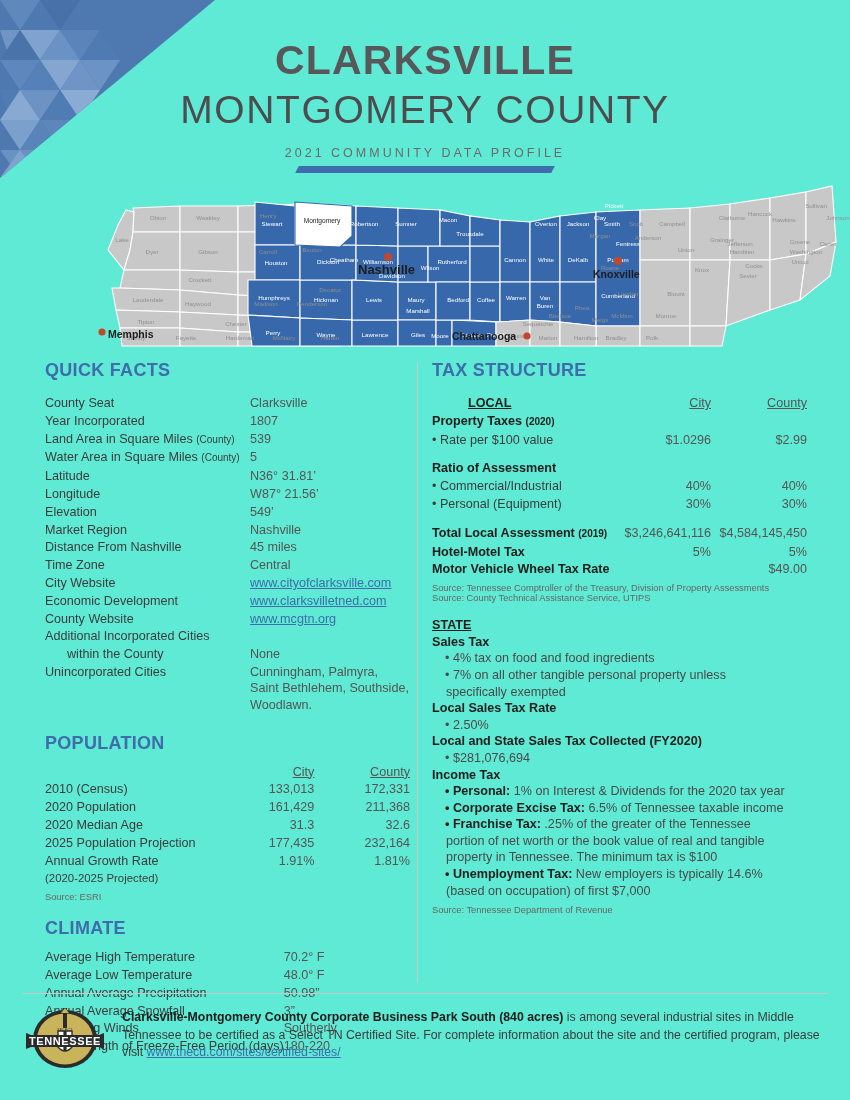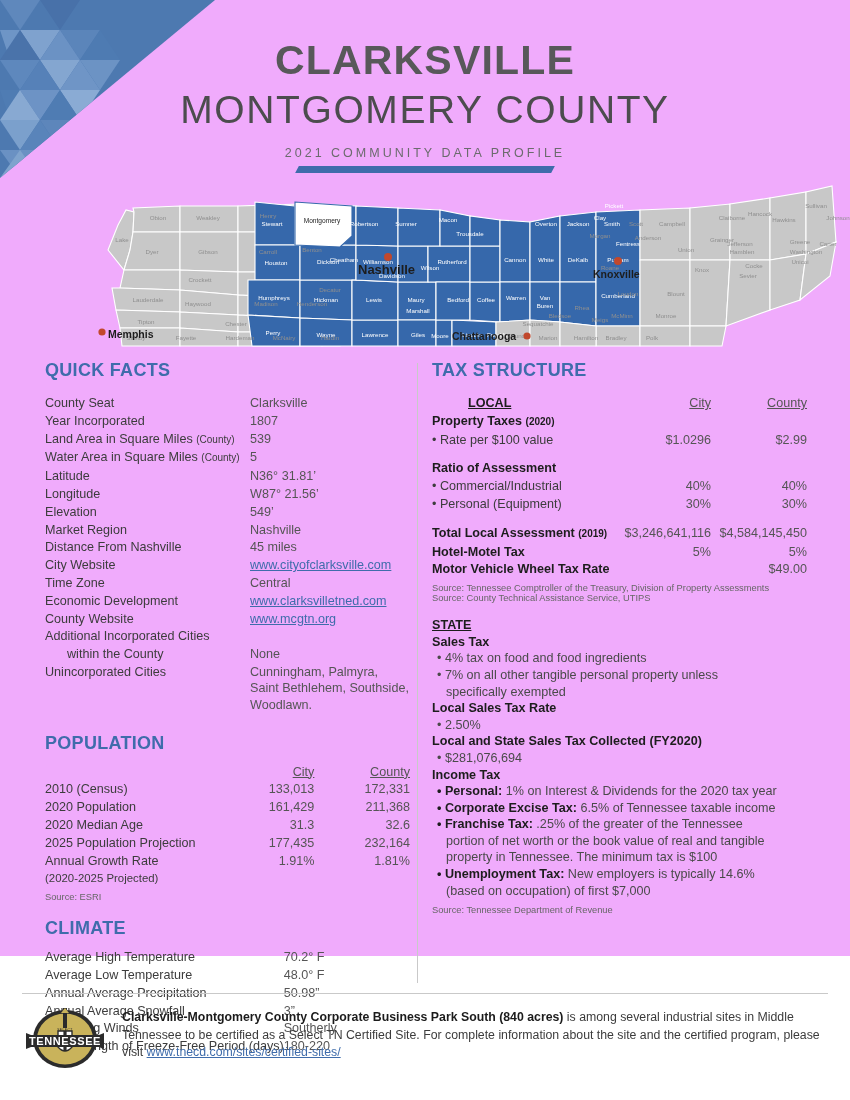--- a/index.html
+++ b/index.html
@@ -3,21 +3,21 @@
 <meta charset="utf-8">
 <style>
   * { box-sizing: border-box; margin: 0; padding: 0; }
   html, body {
     width: 850px; height: 1100px;
     background: #ffffff;
     font-family: "Liberation Sans", sans-serif;
     color: #3a3a3a;
     overflow: hidden;
   }
-  .page { position: relative; width: 850px; height: 956px; background:#f0abfc; }
+  .page { position: relative; width: 850px; height: 1100px; background:#5eead4; }
 
   
   .corner { position:absolute; left:0; top:0; width:215px; height:178px; overflow:hidden; }
   .corner svg { display:block; }
 
   .header { position:absolute; left:0; top:40px; width:850px; text-align:center; }
   .title-main {
     font-size: 41px; font-weight: bold; letter-spacing: 1.2px;
     color:#58585a; line-height:1.0;
   }
@@ -77,21 +77,21 @@
   .tx td.c1 { text-align:right; width:92px; color:#555; }
   .tx td.c2 { text-align:right; width:96px; color:#555; }
   .tx td.hd { font-size:12.6px; color:#2b2b2b;padding-left:36px; }
   .bold { font-weight:bold; color:#1d1d1d; }
   .bullet-cell { padding-left:11px; }
   .spacer td { height:11px; }
 
   .state-block { margin-top:2px; font-size:12.6px; line-height:16.6px; }
   .state-block .hd { font-weight:bold; color:#1d1d1d; }
   .state-block .und { font-weight:bold; color:#1d1d1d; text-decoration:underline; }
-  .bl { padding-left:14px; text-indent:-9px; color:#4a4a4a; }
+  .bl { padding-left:14px; text-indent:-9px; color:#4a4a4a;margin-left:8px; }
   .bl2 { padding-left:14px; color:#4a4a4a; }
   .bl b { color:#1d1d1d; }
 
   
   .foot-rule { position:absolute; left:22px; top:993px; width:806px; height:1px; background:#c9c9c9; }
   .footer { position:absolute; left:22px; top:1005px; width:806px; display:flex; gap:14px; }
   .foot-logo { flex:0 0 auto; width:86px; }
   .foot-text { flex:1 1 auto; font-size:12.3px; line-height:17.6px; color:#3c3c3c; padding-top:4px; }
   .foot-text b { color:#1b1b1b; }
 </style>
@@ -380,26 +380,26 @@
         </tr>
         <tr>
           <td class="lbl">Market Region</td>
           <td class="val">Nashville</td>
         </tr>
         <tr>
           <td class="lbl">Distance From Nashville</td>
           <td class="val">45 miles</td>
         </tr>
         <tr>
+          <td class="lbl">Time Zone</td>
+          <td class="val">Central</td>
+        </tr>
+        <tr>
           <td class="lbl">City Website</td>
           <td class="val"><a class="link" href="#">www.cityofclarksville.com</a></td>
-        </tr>
-        <tr>
-          <td class="lbl">Time Zone</td>
-          <td class="val">Central</td>
         </tr>
         <tr>
           <td class="lbl">Economic Development</td>
           <td class="val"><a class="link" href="#">www.clarksvilletned.com </a></td>
         </tr>
         <tr>
           <td class="lbl">County Website</td>
           <td class="val"><a class="link" href="#">www.mcgtn.org</a></td>
         </tr>
         <tr>

